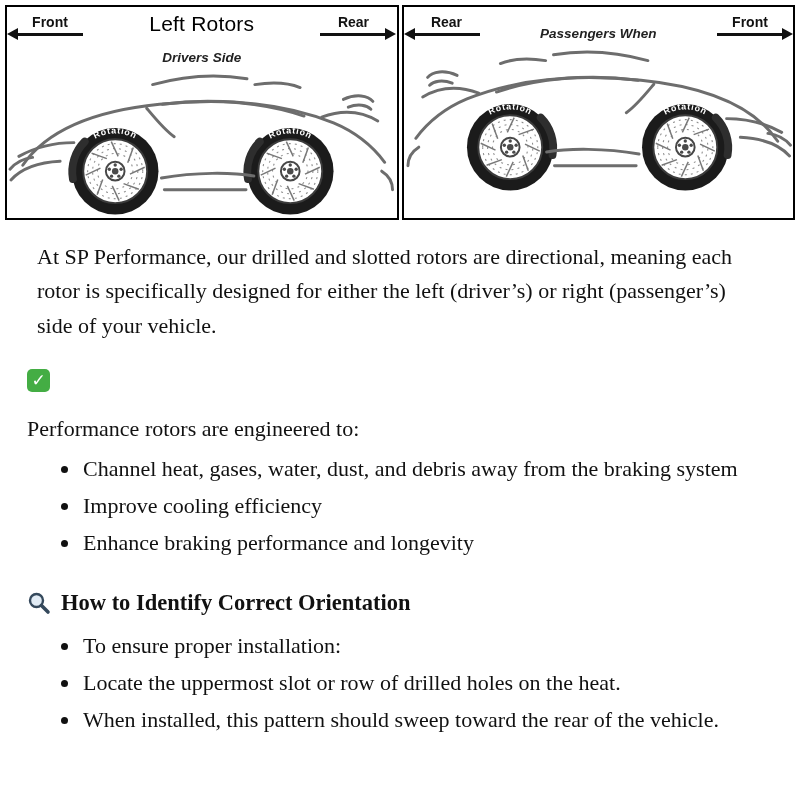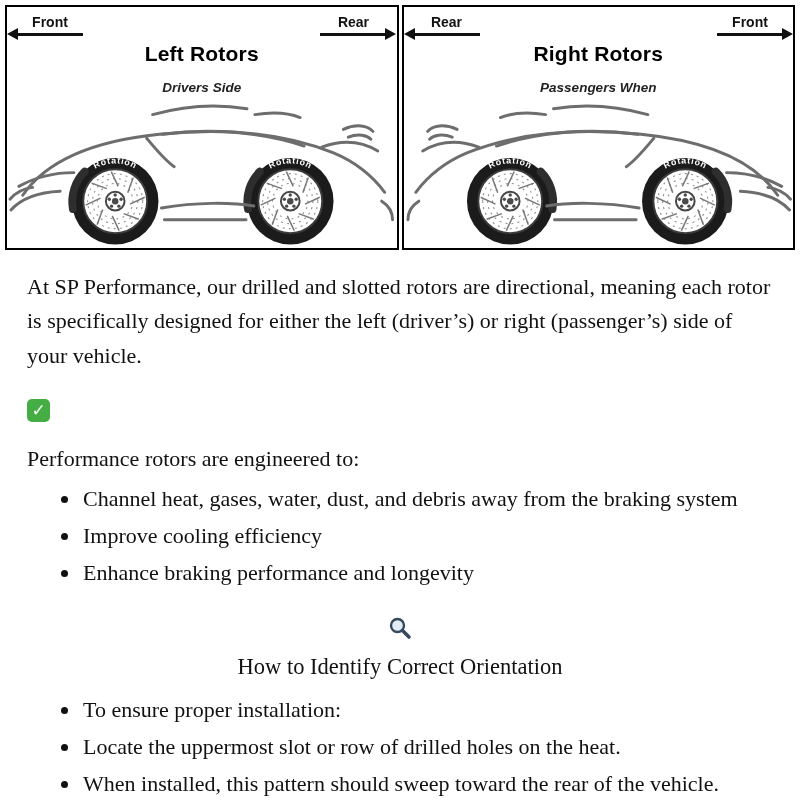--- a/index.html
+++ b/index.html
@@ -8,30 +8,30 @@
 
   
   .diagram{display:flex;gap:3px;}
   .panel{flex:1;border:2px solid #000;background:#fff;min-width:0;}
   .panel-head{display:flex;justify-content:space-between;align-items:flex-start;padding:7px 10px 0 10px;}
   .dir{display:flex;flex-direction:column;align-items:center;font-family:"Liberation Sans",sans-serif;font-weight:bold;font-size:14px;color:#111;}
   .arrow{position:relative;width:66px;height:3px;background:#111;margin-top:3px;}
   .arrow.left::before{content:"";position:absolute;left:-10px;top:-5px;border-style:solid;border-width:6.5px 11px 6.5px 0;border-color:transparent #111 transparent transparent;}
   .arrow.right::after{content:"";position:absolute;right:-10px;top:-5px;border-style:solid;border-width:6.5px 0 6.5px 11px;border-color:transparent transparent transparent #111;}
   .title-block{text-align:center;font-family:"Liberation Sans",sans-serif;margin-top:-2px;}
-  .panel-title{font-size:21px;font-weight:bold;color:#000;letter-spacing:.2px;margin-top:30px;}
+  .panel-title{font-size:21px;font-weight:normal;color:#000;letter-spacing:.2px;}
   .panel-subtitle{font-size:13.5px;font-weight:bold;font-style:italic;color:#222;margin-top:14px;}
   .car-svg{display:block;width:100%;height:auto;margin-top:-4px;}
 
   
   .content{padding:4px 22px 0 22px;font-size:22px;line-height:1.55;}
-  .content p{margin:16px 0;}
+  .content p{margin:16px 10px;}
   .lead{margin:20px 0 6px 0 !important;}
   h2.sec{font-size:22.5px;margin:26px 0 8px 0;display:flex;align-items:center;gap:10px;font-weight:bold;}
-  h2.sec.regular{font-weight:normal;flex-direction:column;}
+  h2.sec.regular{font-weight:bold;}
   ul{margin:4px 0 18px 0;padding-left:46px;}
   li{margin:3px 8px;padding-left:2px;}
   .check-icon{display:inline-flex;align-items:center;justify-content:center;width:23px;height:23px;border-radius:5px;background:#44ad44;color:#fff;font-size:17px;font-weight:bold;font-family:"DejaVu Sans",sans-serif;flex:0 0 auto;}
   .mag-icon{display:inline-block;width:24px;height:24px;flex:0 0 auto;}
 </style>
 </head>
 <body>
 
 <div class="page">
 
@@ -113,21 +113,20 @@
       </svg>
     </div>
 
     <div class="panel">
       <div class="panel-head">
         <div class="dir">
           <span>Rear</span>
           <span class="arrow left"></span>
         </div>
         <div class="title-block">
-          <div class="panel-title">Right Rotors</div>
           <div class="panel-subtitle">Passengers When</div>
         </div>
         <div class="dir">
           <span>Front</span>
           <span class="arrow right"></span>
         </div>
       </div>
 
       <svg class="car-svg" viewBox="0 0 396 160">
         <defs>

